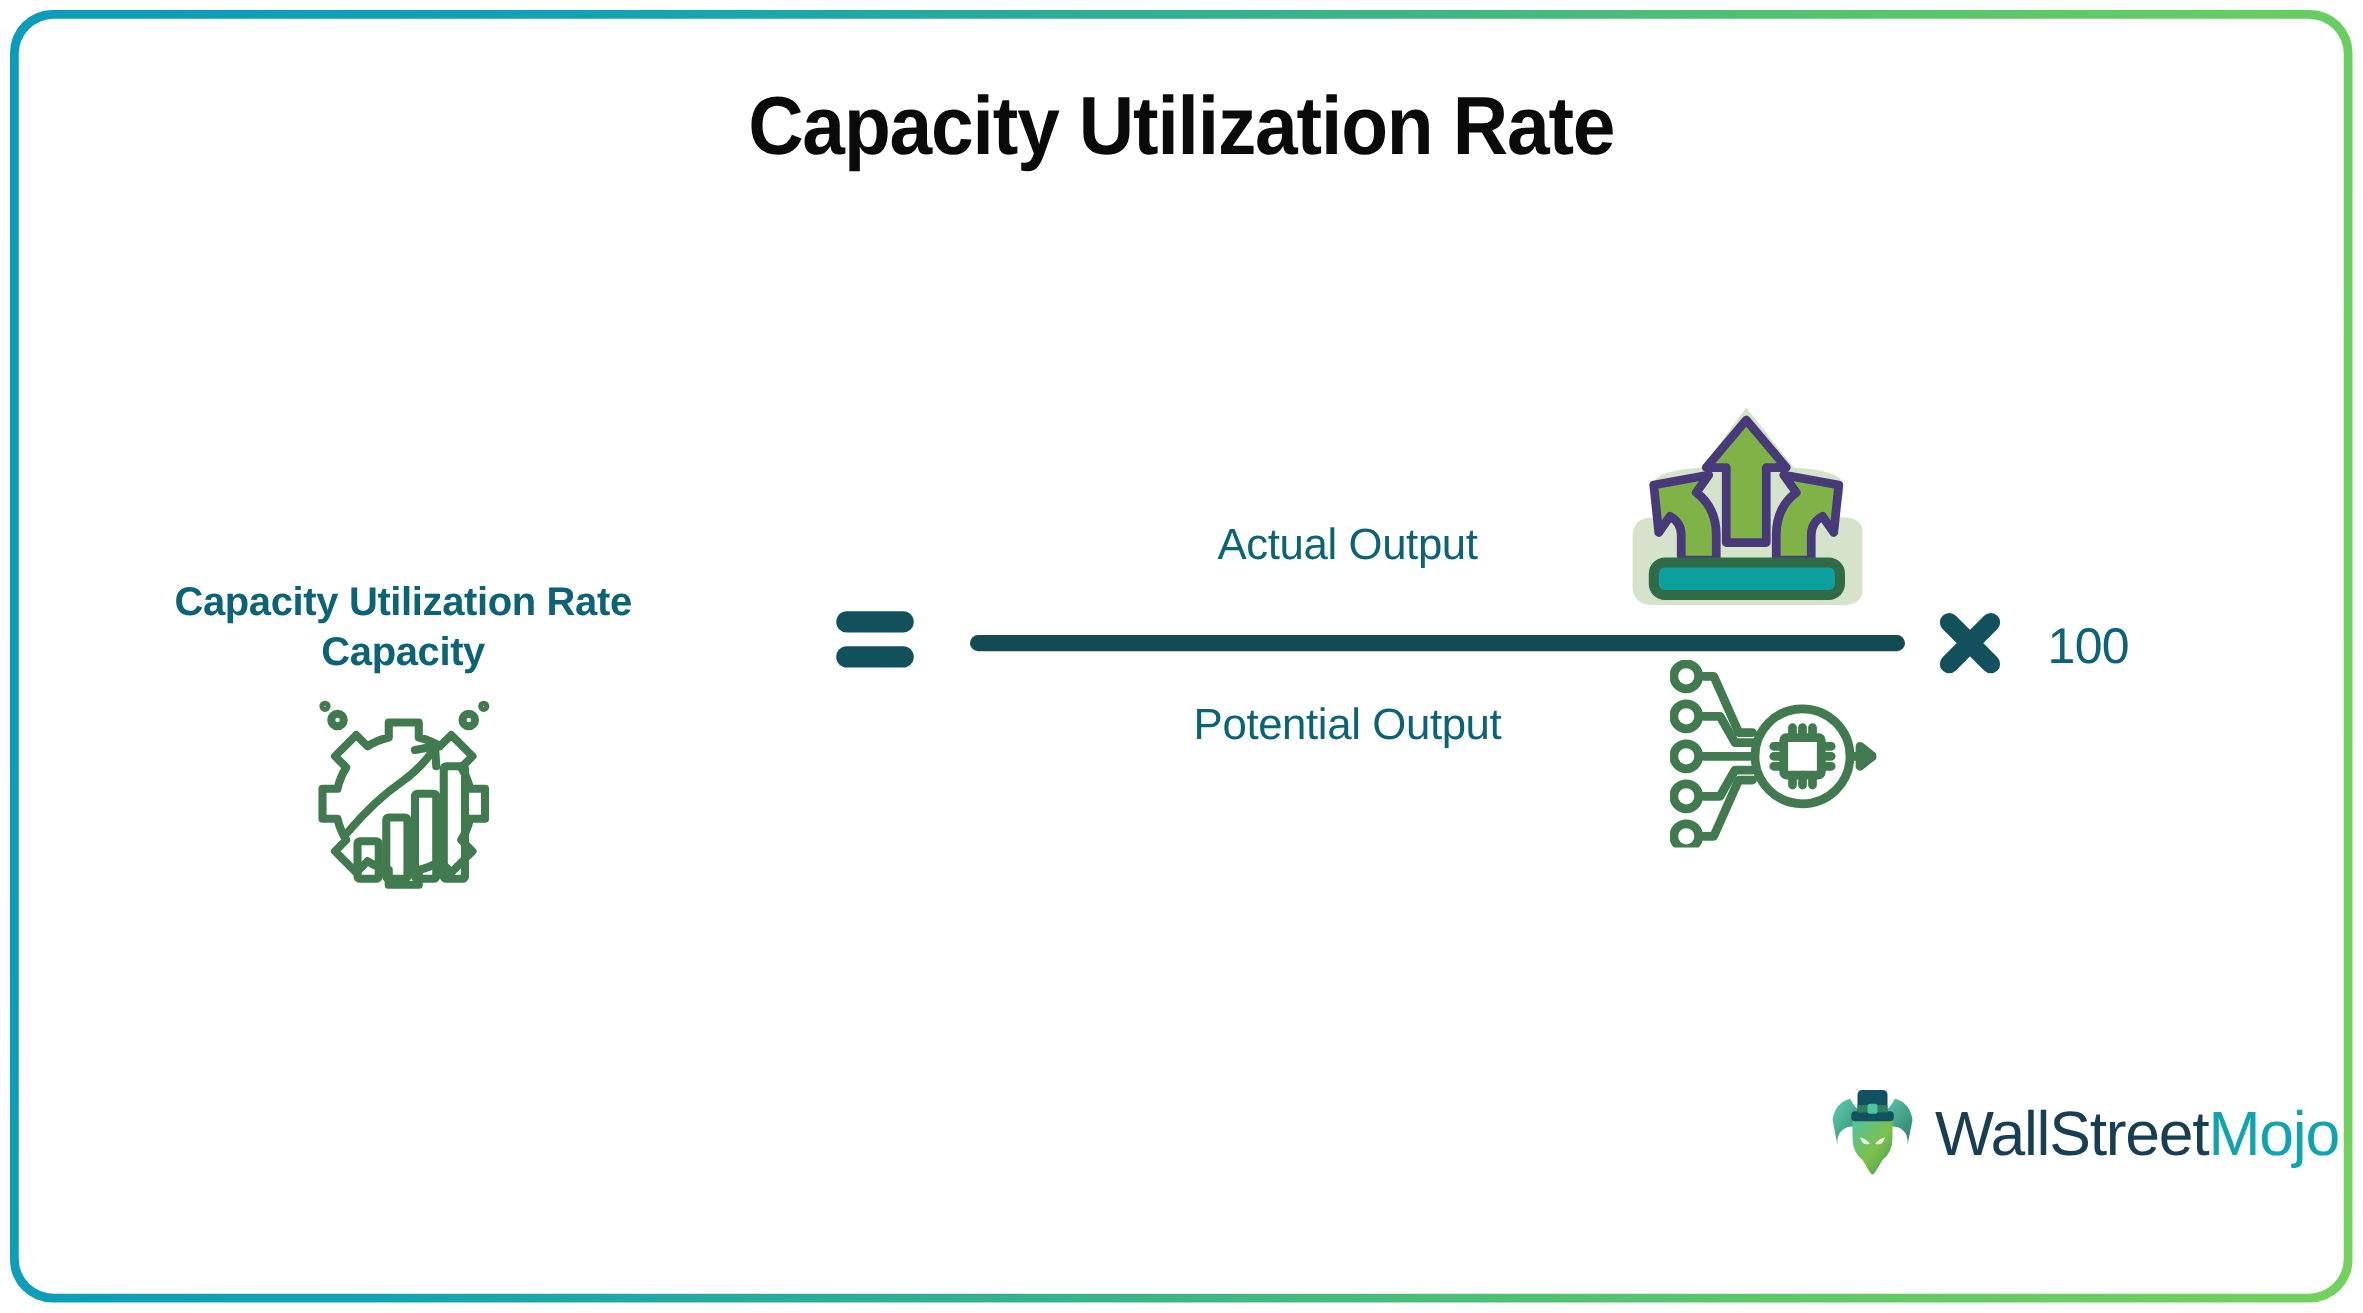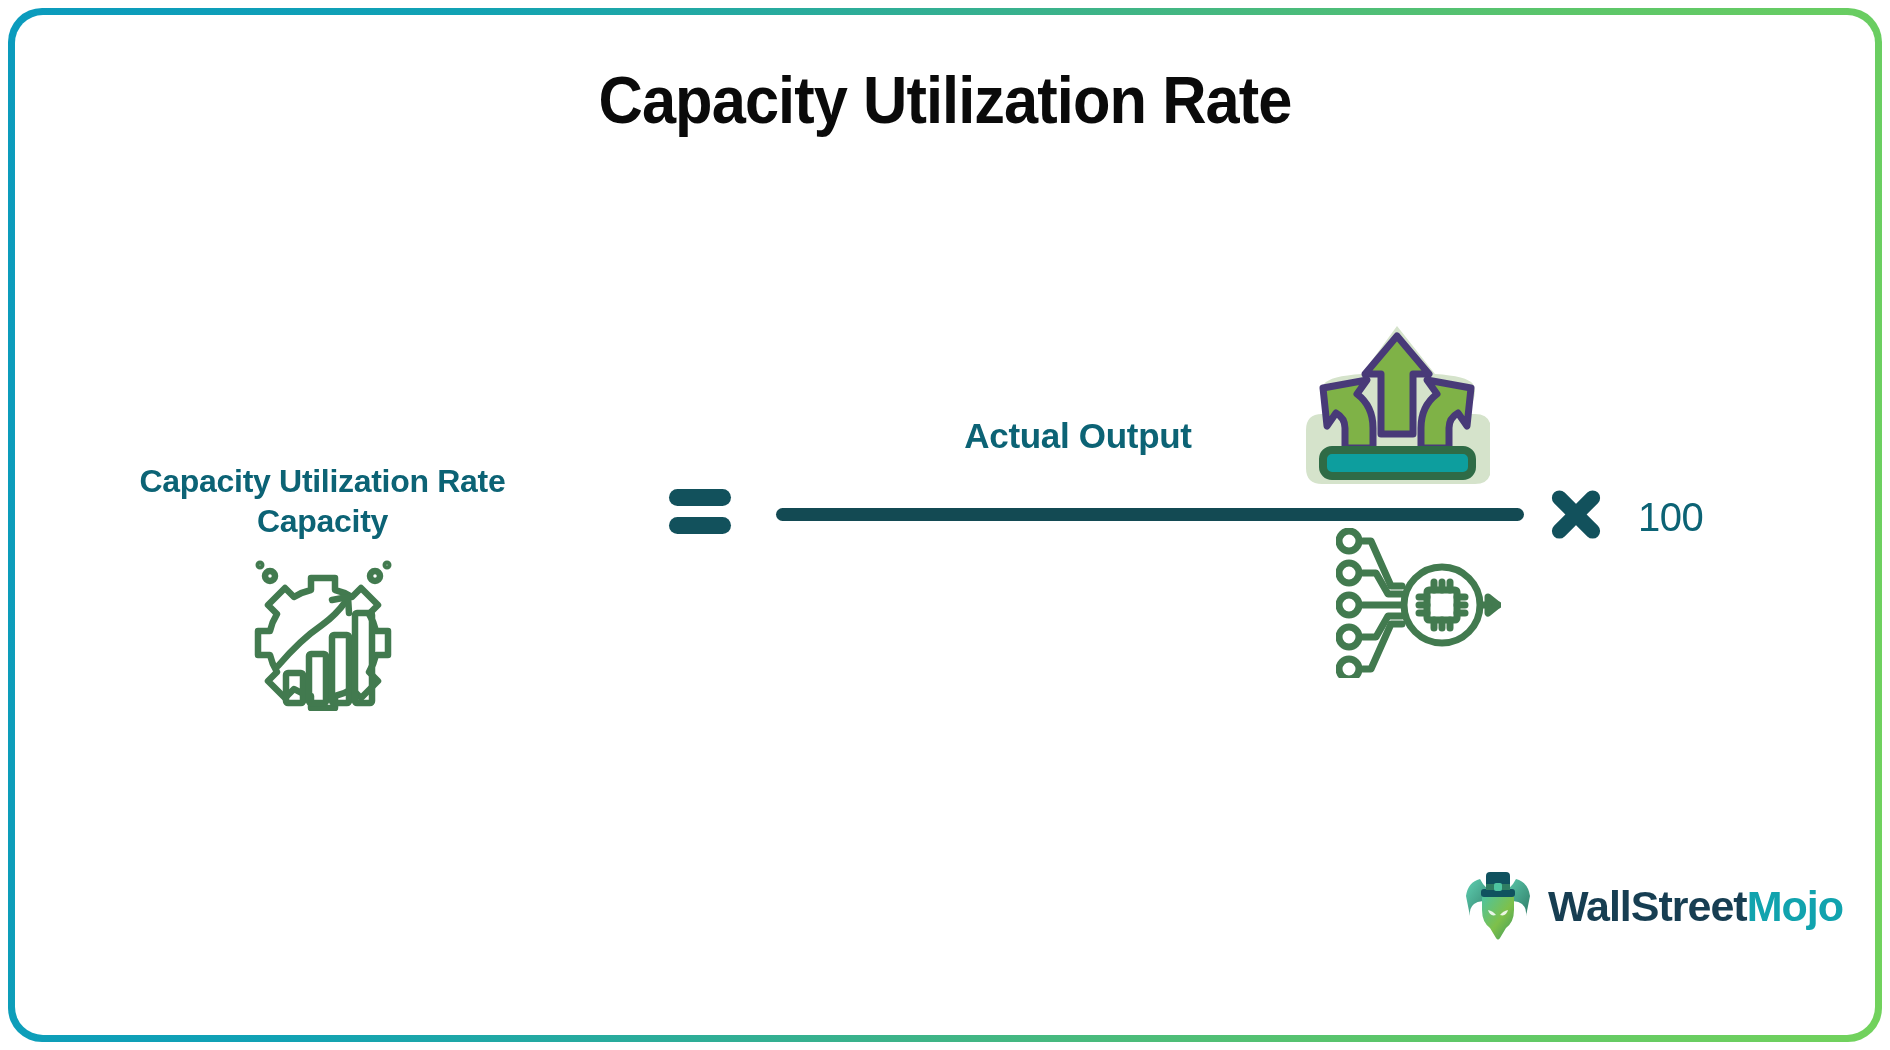--- a/index.html
+++ b/index.html
@@ -87,21 +87,21 @@
   #fraction {
     position:absolute;
     left:768px; top:400px;
     width:756px; height:220px;
   }
   #numerator, #denominator {
     position:absolute;
     width:620px;
     text-align:center;
     font-size:35px;
-    font-weight:700;
+    font-weight:400;
     color:#0c6375;
     letter-spacing:-0.3px;
   }
   #numerator   { left:0; top:16px; }
   #denominator { left:0; top:160px; }
   #fraction-bar {
     position:absolute;
     left:8px; top:108px;
     width:748px; height:13px;
     border-radius:7px;
@@ -148,22 +148,22 @@
 
   
   #logo {
     position:absolute;
     left:1462px; top:868px;
     display:flex;
     align-items:center;
     gap:14px;
   }
   #logo-text {
-    font-size:43px;
-    font-weight:700;
+    font-size:50px;
+    font-weight:400;
     letter-spacing:-1px;
     white-space:nowrap;
   }
   #logo-text .part-a { color:#173e52; }
   #logo-text .part-b { color:#11a3ae; }
 </style>
 </head>
 <body>
 
 <div id="frame">
@@ -203,20 +203,21 @@
     </div>
 
     <div id="equals">
       <div class="bar b1"></div>
       <div class="bar b2"></div>
     </div>
 
     <div id="fraction">
       <div id="numerator">Actual Output</div>
       <div id="fraction-bar"></div>
+      <div id="denominator">Potential Output</div>
     </div>
 
     <div id="arrows-icon-wrap">
       <svg width="185" height="170" viewBox="0 0 185 170" fill="none">
 
         <path d="M92 4 L130 52 q32 2 38 10 q6 9 -6 30 l8 0 q16 0 16 16 v38 q0 16 -16 16 H17 q-16 0 -16 -16 v-38 q0 -16 16 -16 h8 q-12 -21 -6 -30 q6 -8 38 -10 z" fill="#d5e3cb"></path>
 
         <path d="M92 14 L124 52 H108 V112 H76 V52 H60 Z" fill="#7fb247" stroke="#483a78" stroke-width="7" stroke-linejoin="round"></path>
 
         <path d="M18 66 L62 58 L52 72 q16 12 16 34 v20 H40 v-20 q0 -10 -9 -15 l-9 13 Z" fill="#7fb247" stroke="#483a78" stroke-width="7" stroke-linejoin="round"></path>

